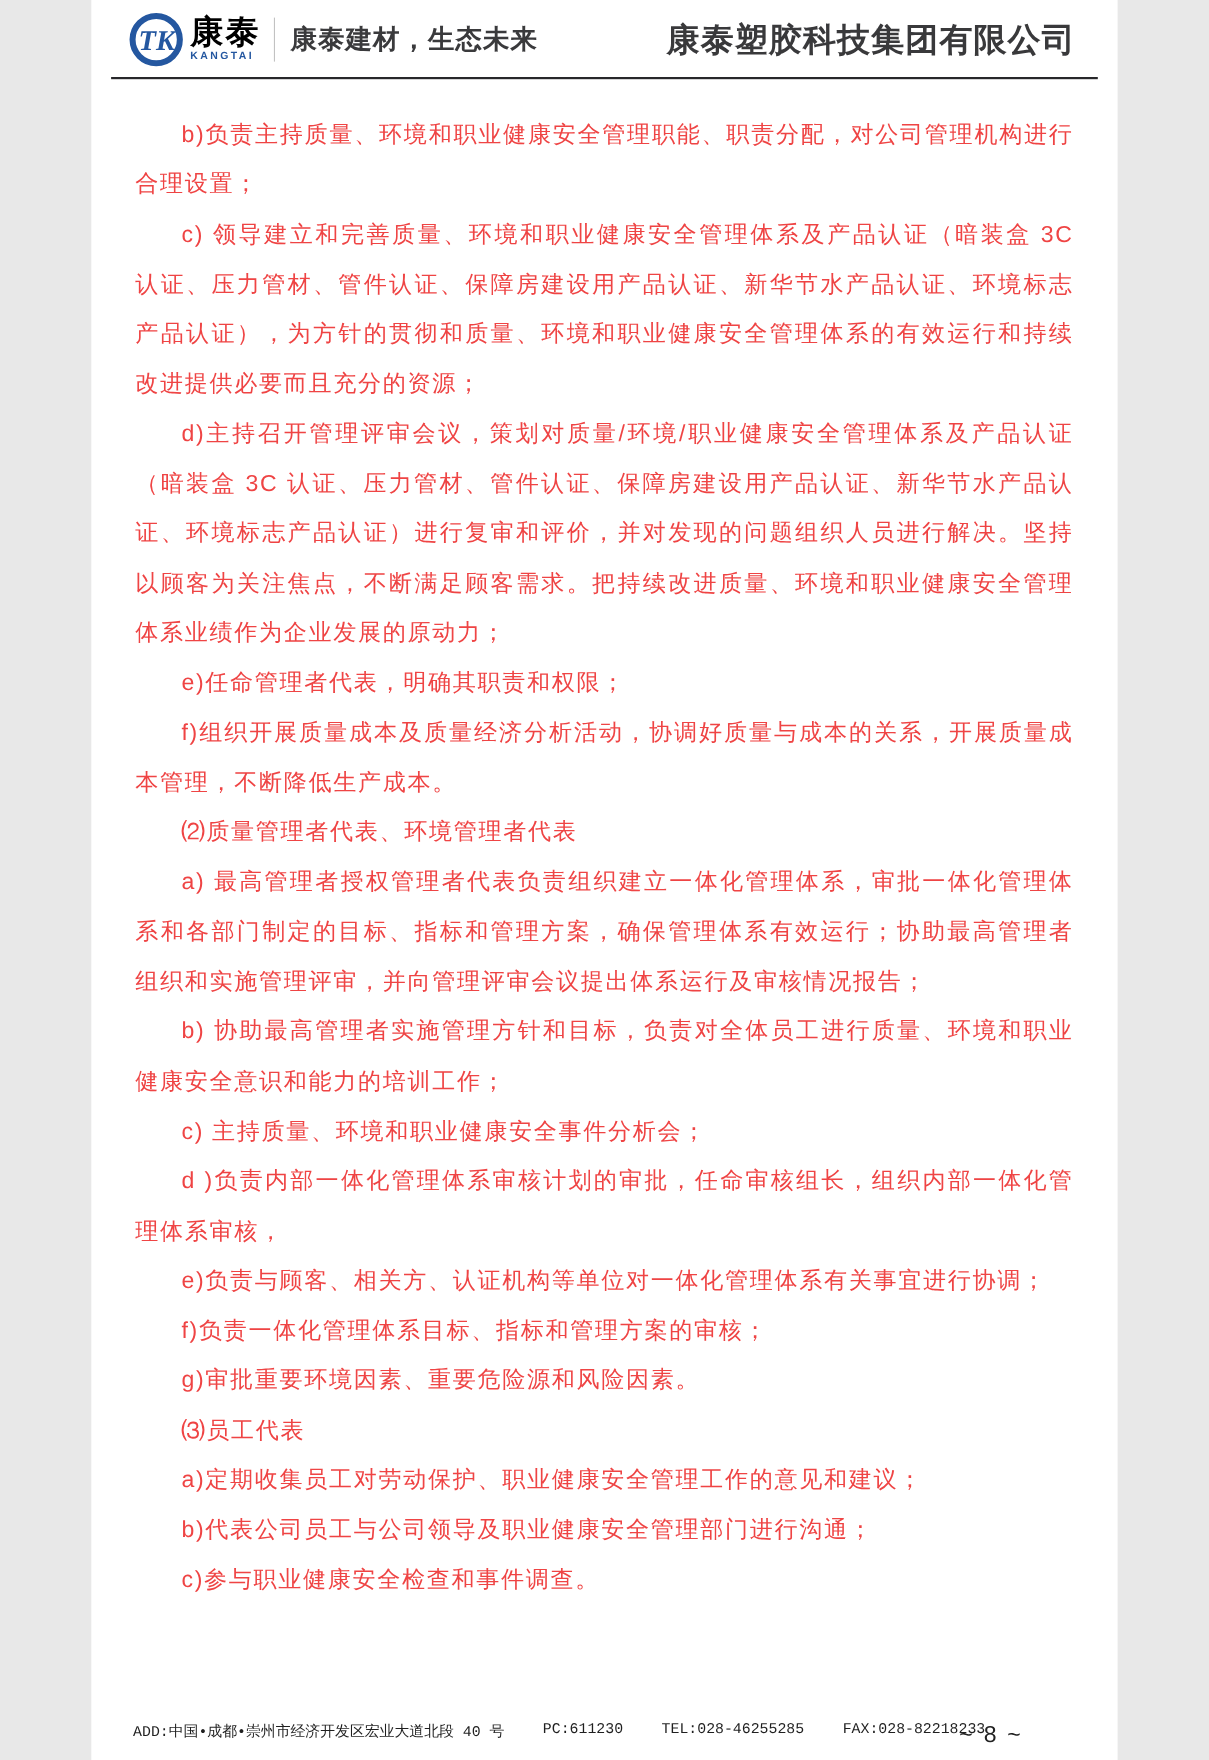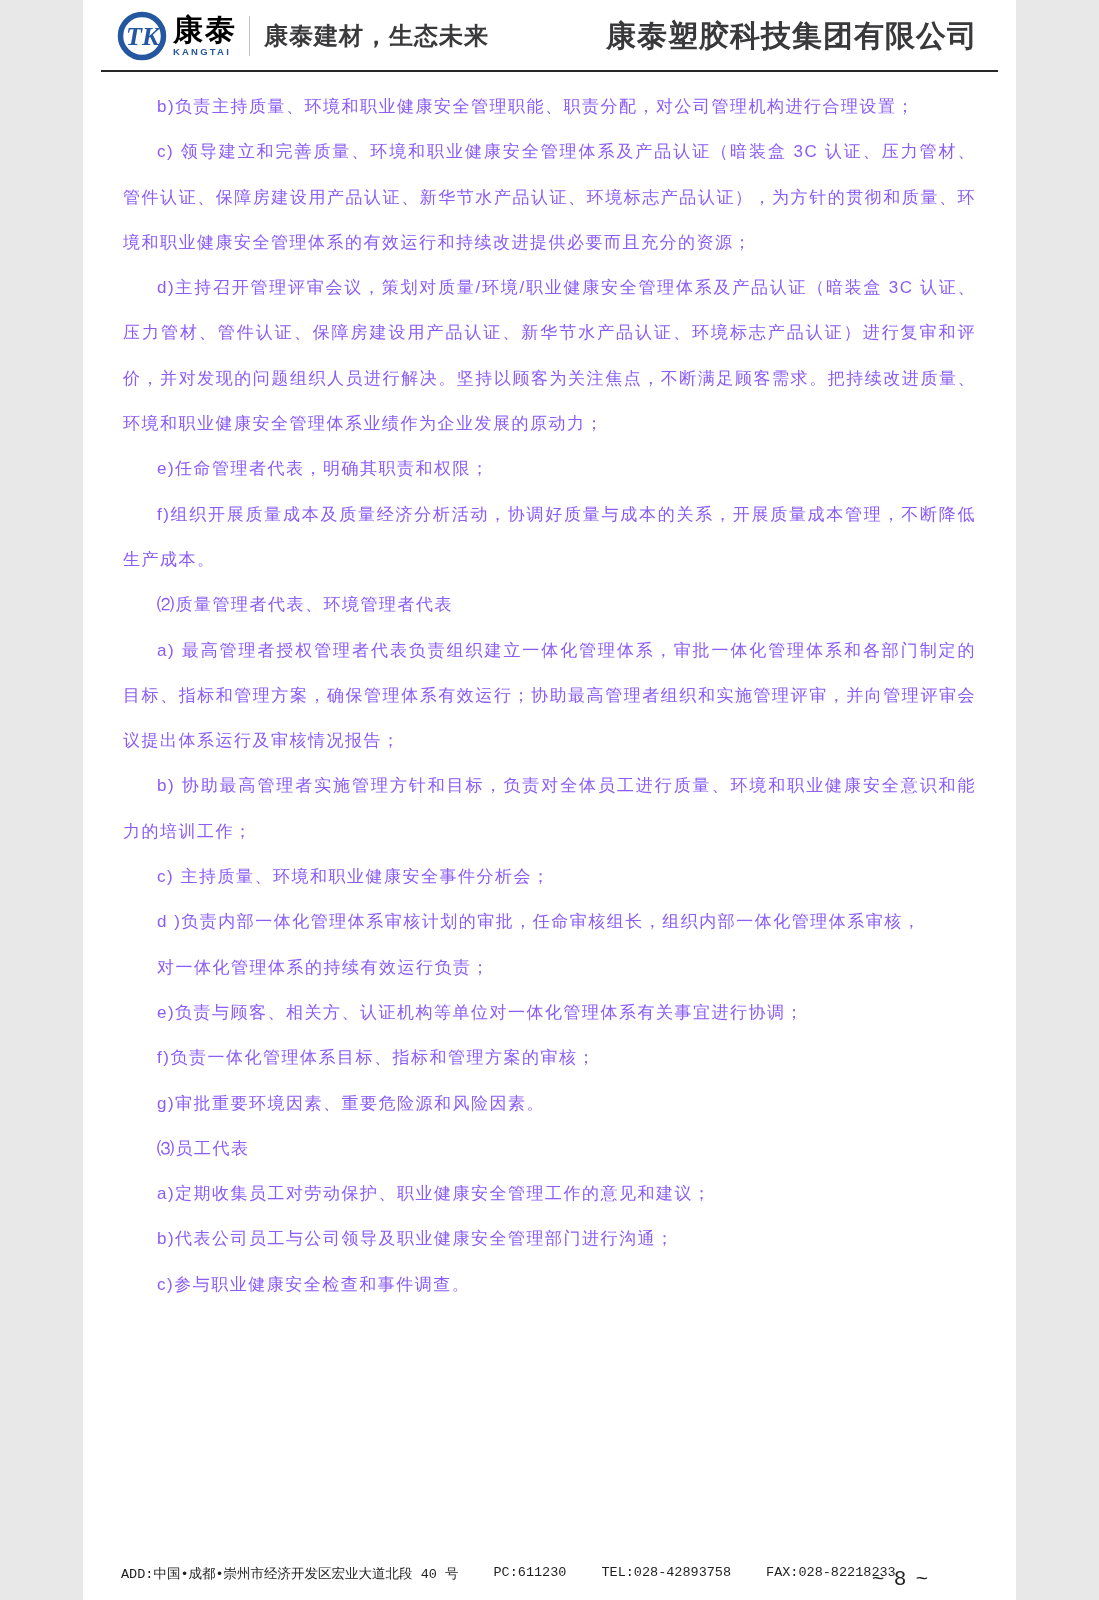--- a/index.html
+++ b/index.html
@@ -41,23 +41,23 @@
     font-size:30px; font-weight:bold; color:#39393b; letter-spacing:1px;
   }
   .header-rule {
     height:0;
     border-top:2.5px solid #27272a;
     margin:10px 18px 0 18px;
   }
 
   
   .doc-body {
-    padding:12px 40px 0 40px;
-    color:#8b5cf6;
-    font-size:17px;
+    padding:28px 40px 0 40px;
+    color:#ef4444;
+    font-size:21px;
     line-height:45.3px;
     letter-spacing:1.5px;
   }
   .doc-body p {
     margin:0;
     text-indent:2em;
     text-align:justify;
     text-justify:inter-ideograph;
   }
 
@@ -108,32 +108,31 @@
       <p>b)负责主持质量、环境和职业健康安全管理职能、职责分配，对公司管理机构进行合理设置；</p>
       <p>c) 领导建立和完善质量、环境和职业健康安全管理体系及产品认证（暗装盒 3C 认证、压力管材、管件认证、保障房建设用产品认证、新华节水产品认证、环境标志产品认证），为方针的贯彻和质量、环境和职业健康安全管理体系的有效运行和持续改进提供必要而且充分的资源；</p>
       <p>d)主持召开管理评审会议，策划对质量/环境/职业健康安全管理体系及产品认证（暗装盒 3C 认证、压力管材、管件认证、保障房建设用产品认证、新华节水产品认证、环境标志产品认证）进行复审和评价，并对发现的问题组织人员进行解决。坚持以顾客为关注焦点，不断满足顾客需求。把持续改进质量、环境和职业健康安全管理体系业绩作为企业发展的原动力；</p>
       <p>e)任命管理者代表，明确其职责和权限；</p>
       <p>f)组织开展质量成本及质量经济分析活动，协调好质量与成本的关系，开展质量成本管理，不断降低生产成本。</p>
       <p>⑵质量管理者代表、环境管理者代表</p>
       <p>a) 最高管理者授权管理者代表负责组织建立一体化管理体系，审批一体化管理体系和各部门制定的目标、指标和管理方案，确保管理体系有效运行；协助最高管理者组织和实施管理评审，并向管理评审会议提出体系运行及审核情况报告；</p>
       <p>b) 协助最高管理者实施管理方针和目标，负责对全体员工进行质量、环境和职业健康安全意识和能力的培训工作；</p>
       <p>c) 主持质量、环境和职业健康安全事件分析会；</p>
       <p>d )负责内部一体化管理体系审核计划的审批，任命审核组长，组织内部一体化管理体系审核，</p>
-      <p>对一体化管理体系的持续有效运行负责；</p>
       <p>e)负责与顾客、相关方、认证机构等单位对一体化管理体系有关事宜进行协调；</p>
       <p>f)负责一体化管理体系目标、指标和管理方案的审核；</p>
       <p>g)审批重要环境因素、重要危险源和风险因素。</p>
       <p>⑶员工代表</p>
       <p>a)定期收集员工对劳动保护、职业健康安全管理工作的意见和建议；</p>
       <p>b)代表公司员工与公司领导及职业健康安全管理部门进行沟通；</p>
       <p>c)参与职业健康安全检查和事件调查。</p>
     </main>
 
   <div class="footer-info">
     <span>ADD:中国•成都•崇州市经济开发区宏业大道北段 40 号</span>
     <span>PC:611230</span>
-    <span>TEL:028-42893758</span>
+    <span>TEL:028-46255285</span>
     <span>FAX:028-82218233</span>
   </div>
 
   <div class="page-number">~ 8 ~</div>
 
 </div>
 
 </body></html>

